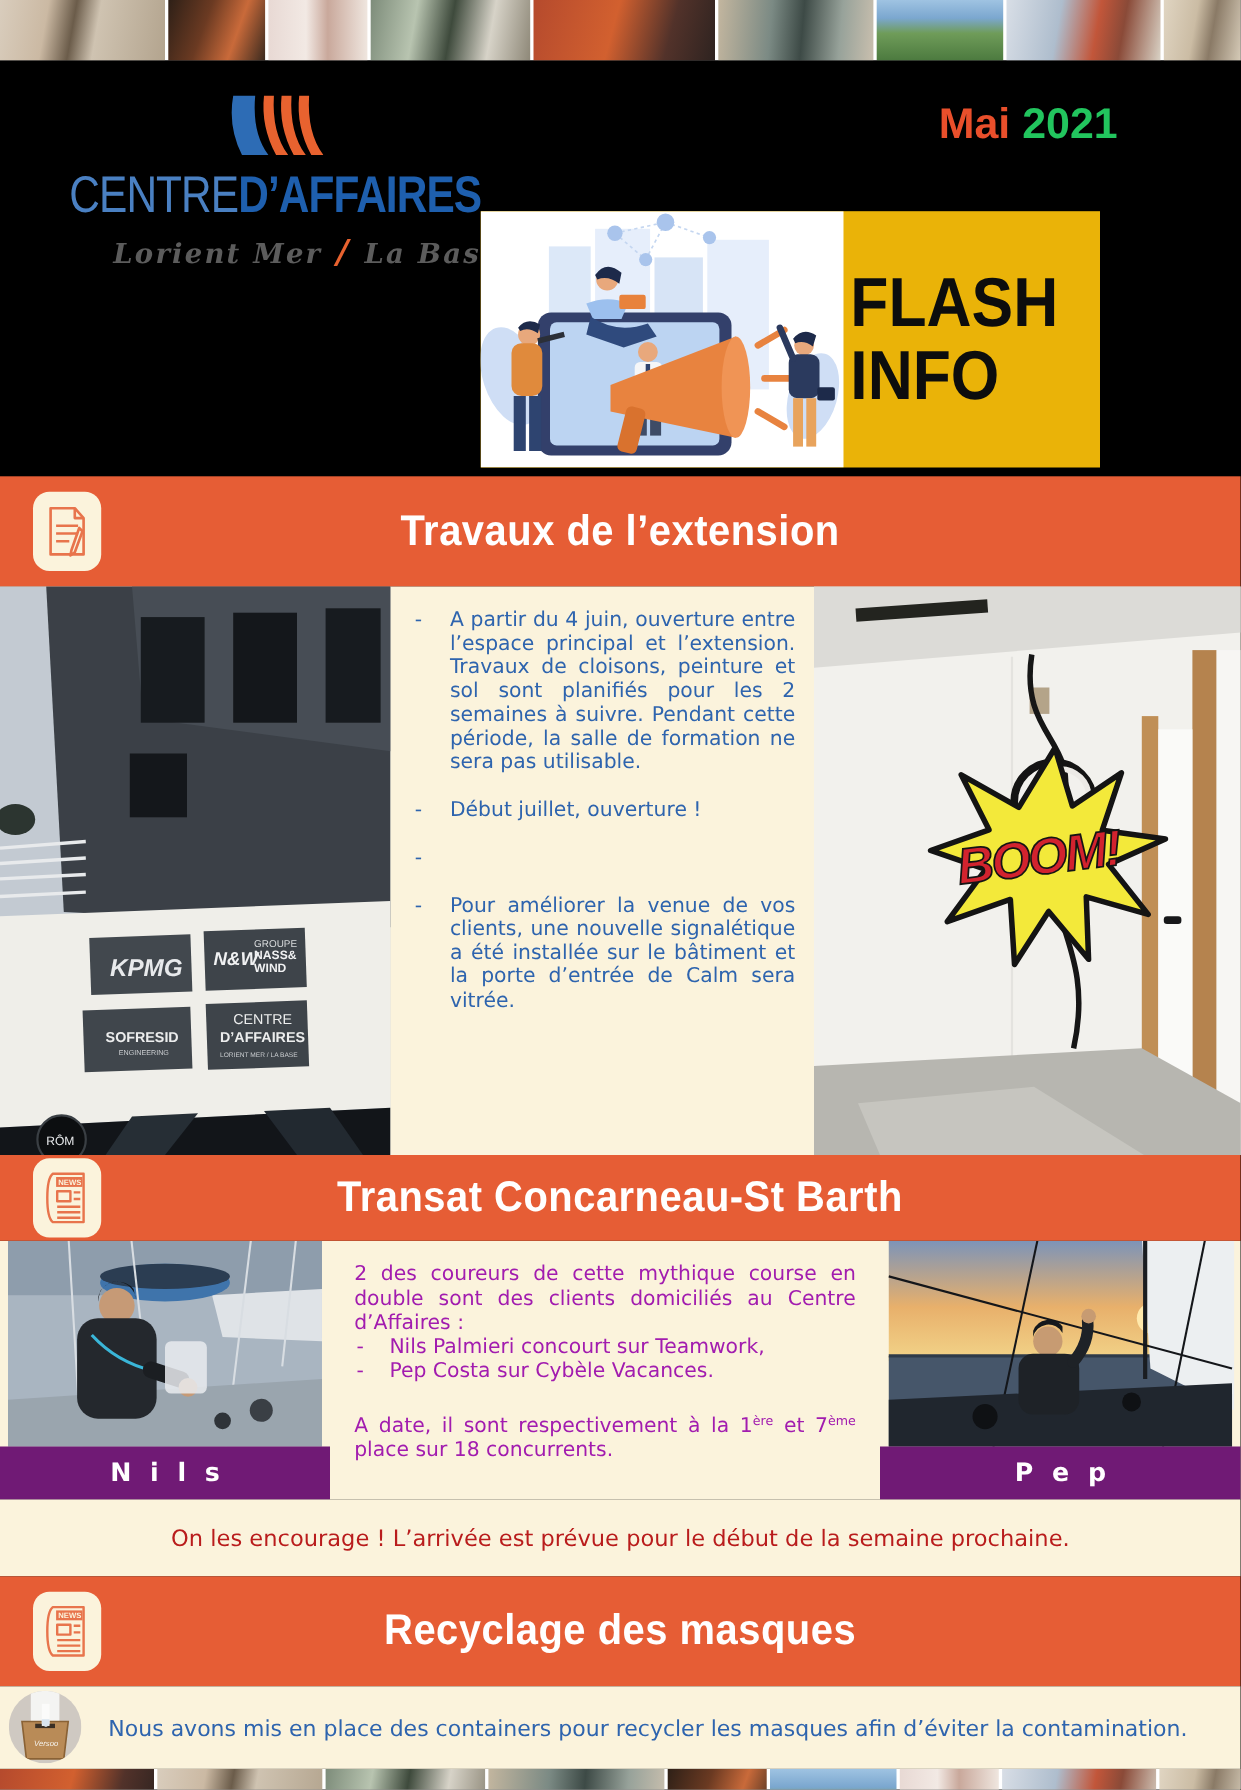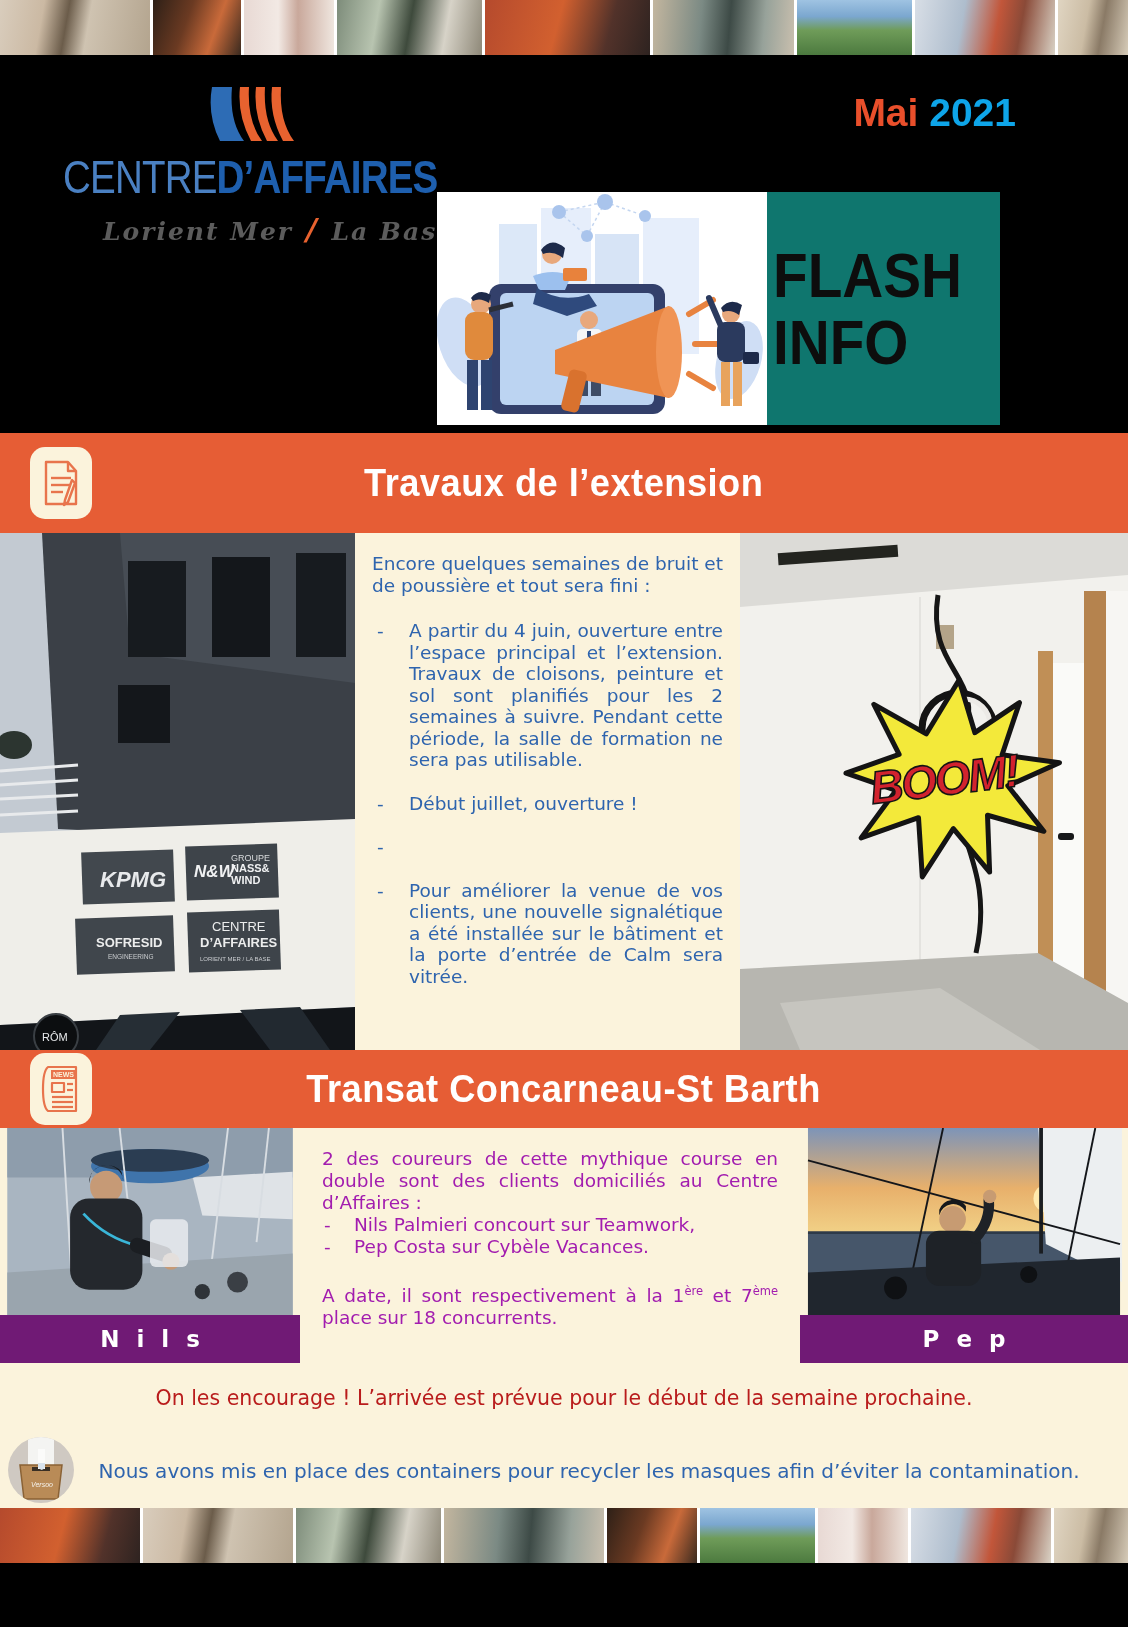--- a/index.html
+++ b/index.html
@@ -26,22 +26,22 @@
   .brand-line{margin-top:6px;white-space:nowrap;transform:scaleX(0.82);transform-origin:left center;
               font-family:"Liberation Sans",sans-serif;font-size:47px;letter-spacing:-1px;}
   .brand-light{color:#4a80c2;font-weight:400;}
   .brand-bold{color:#1e5fae;font-weight:700;}
   .brand-sub{margin:8px 0 0 40px;font-family:"DejaVu Serif",serif;font-style:italic;font-weight:700;
              font-size:25px;color:#5c5c5c;letter-spacing:2px;}
   .brand-sub .slash{color:#e8622f;font-size:30px;padding:0 2px;}
   .issue-date{position:absolute;right:112px;top:36px;font-family:"Liberation Sans",sans-serif;
               font-weight:700;font-size:39px;white-space:nowrap;}
   .issue-date .month{color:#e94f2b;}
-  .issue-date .year{color:#0ea5e9;}
-  .flash-box{position:absolute;left:437px;top:137px;width:563px;height:233px;background:#0f766e;
+  .issue-date .year{color:#22c55e;}
+  .flash-box{position:absolute;left:437px;top:137px;width:563px;height:233px;background:#eab308;
              display:flex;align-items:center;}
   .flash-title{font-family:"Liberation Sans",sans-serif;font-weight:700;color:#0d0d0d;
                font-size:63px;line-height:1.06;letter-spacing:0;transform:scaleX(0.9);
                transform-origin:left center;margin-left:6px;}
 
   
   .banner{position:relative;height:100px;background:#e65d35;display:flex;align-items:center;justify-content:center;}
   .banner.short{height:78px;}
   .banner h2{margin:0;color:#fff;font-family:"Liberation Sans",sans-serif;font-weight:700;
              font-size:39px;letter-spacing:.5px;transform:scaleX(0.93);}
@@ -219,21 +219,20 @@
       <text x="200" y="414" font-family="Liberation Sans,sans-serif" font-size="13" font-weight="bold" fill="#eceded">D’AFFAIRES</text>
       <text x="200" y="428" font-family="Liberation Sans,sans-serif" font-size="6" fill="#c9cccf">LORIENT MER / LA BASE</text>
       <polygon points="0,492 355,474 355,517 0,517" fill="#121519"></polygon>
       <polygon points="120,482 180,479 150,517 96,517" fill="#262e35"></polygon>
       <polygon points="240,477 300,474 330,517 270,517" fill="#222930"></polygon>
       <circle cx="56" cy="503" r="22" fill="#0c0e10" stroke="#3a3f44" stroke-width="2"></circle>
       <text x="42" y="508" font-family="Liberation Sans,sans-serif" font-size="11" fill="#e8eaec">RÔM</text>
     </svg>
 
     <div class="col-text">
-      <p class="intro">Encore quelques semaines de bruit et de poussière et tout sera fini :</p>
       <div class="bullet">
         <span class="dash">-</span>
         <p>A partir du 4 juin, ouverture entre l’espace principal et l’extension. Travaux de cloisons, peinture et sol sont planifiés pour les 2 semaines à suivre. Pendant cette période, la salle de formation ne sera pas utilisable.</p>
       </div>
       <div class="bullet">
         <span class="dash">-</span>
         <p>Début juillet, ouverture !</p>
       </div>
       <div class="bullet">
         <span class="dash">-</span>
@@ -356,20 +355,38 @@
         <rect x="124" y="108" width="58" height="58" rx="14" fill="#1e2227"></rect>
         <path d="M176,116 q16,-18 14,-40" stroke="#1e2227" stroke-width="11" fill="none" stroke-linecap="round"></path>
         <circle cx="191" cy="72" r="7" fill="#c79b72"></circle>
       </svg>
       <div class="label">Pep</div>
     </figure>
   </section>
 
   <div class="encourage">On les encourage ! L’arrivée est prévue pour le début de la semaine prochaine.</div>
 
+  <div class="banner">
+    <div class="badge">
+      <svg width="42" height="52" viewBox="0 0 42 52">
+        <g fill="none" stroke="#e8744c" stroke-width="2.2" stroke-linejoin="round">
+          <path d="M8,4 h28 v44 h-28 q-5,-4 -5,-22 t5,-22 z"></path>
+          <rect x="12" y="20" width="12" height="9"></rect>
+          <line x1="27" y1="21" x2="33" y2="21"></line>
+            <line x1="27" y1="27" x2="33" y2="27"></line>
+          <line x1="12" y1="34" x2="33" y2="34"></line>
+            <line x1="12" y1="39" x2="33" y2="39"></line>
+            <line x1="12" y1="44" x2="33" y2="44"></line>
+        </g>
+        <rect x="11" y="7" width="24" height="9" fill="#e8744c"></rect>
+        <text x="13" y="14" font-family="Liberation Sans,sans-serif" font-size="7" font-weight="bold" fill="#fbf3dc">NEWS</text>
+      </svg>
+    </div>
+    <h2>Recyclage des masques</h2>
+  </div>
 
   <div class="recycle-row">
     <svg class="bin-circle" width="66" height="66" viewBox="0 0 66 66">
       <defs>
           <clipPath id="binclip">
             <circle cx="33" cy="33" r="33"></circle>
           </clipPath>
         </defs>
       <g clip-path="url(#binclip)">
         <rect width="66" height="66" fill="#cfc9c2"></rect>

